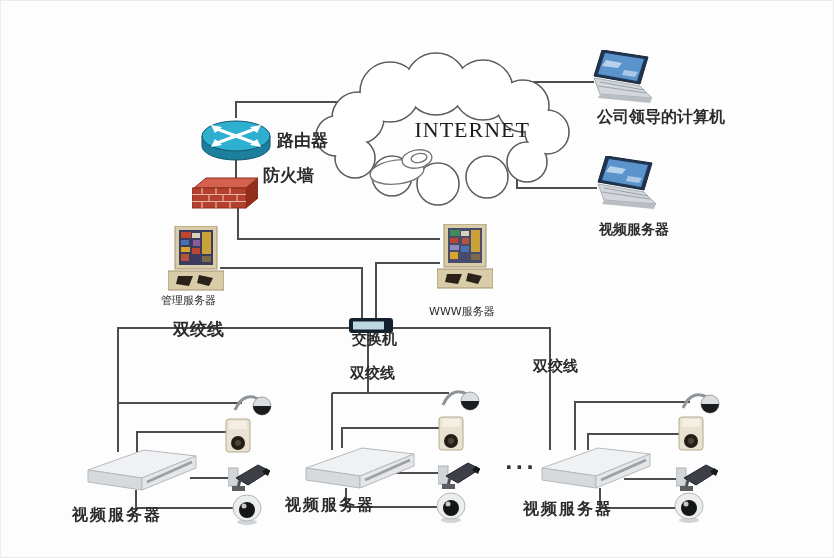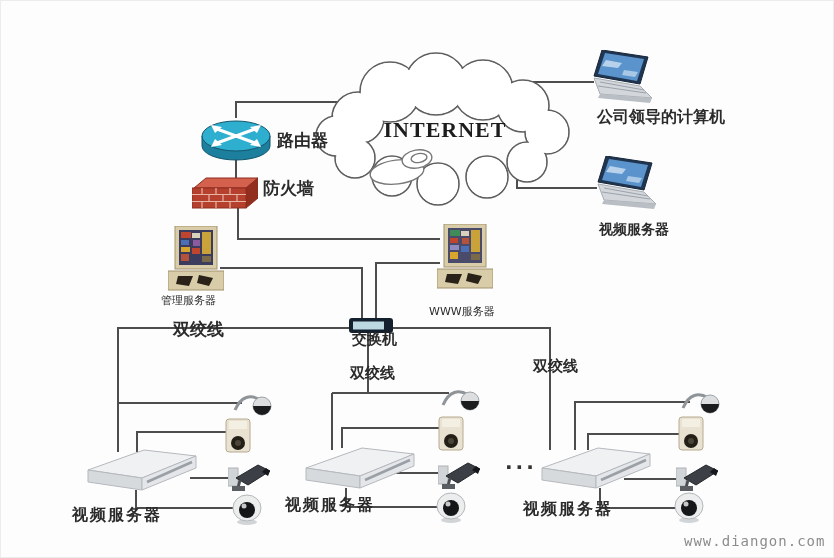--- a/index.html
+++ b/index.html
@@ -7,22 +7,22 @@
     position:relative;width:834px;height:558px;background:#fdfdfd;overflow:hidden;
     font-family:"DejaVu Sans","Liberation Sans",sans-serif;color:#2a2a2a;
     box-shadow:inset 0 0 0 1px #ececec;
   }
   .abs{position:absolute;}
   svg{display:block;}
   .lbl{position:absolute;white-space:nowrap;color:#2b2b2b;}
   .lbl-cn{font-weight:600;font-family:Liberation Mono, monospace;}
   .internet{
     font-family:"Liberation Serif","DejaVu Serif",serif;
-    font-size:22px;font-weight:700;letter-spacing:1px;color:#1c1c1c;
-    width:170px;text-align:center;
+    font-size:22px;font-weight:400;letter-spacing:1px;color:#1c1c1c;
+    width:170px;text-align:right;
   }
   .big{font-size:17px;}
   .mid{font-size:15px;}
   .sm{font-size:11px;font-weight:400;}
   .tiny{font-size:16px;font-weight:600;}
   .branch{font-size:14px;}
   .video{font-size:16px;letter-spacing:2px;font-weight:600;}
   .dots{font-size:20px;font-weight:700;letter-spacing:3px;color:#333;}
   .watermark{
     font-family:"DejaVu Sans Mono","Liberation Mono",monospace;
@@ -338,25 +338,24 @@
         <ellipse cx="15" cy="14" rx="14" ry="13" fill="#eceded" stroke="#b4b7ba"></ellipse>
         <circle cx="15" cy="16" r="8" fill="#151617"></circle>
         <circle cx="12" cy="12" r="2.5" fill="#e8e8e8" opacity="0.85"></circle>
       </svg>
     </div>
     <div class="lbl video" style="left:523px;top:499px">视频服务器</div>
   </div>
 
   <div class="lbl internet" style="left:360px;top:117px">INTERNET</div>
   <div class="lbl lbl-cn big" style="left:277px;top:129px">路由器</div>
-  <div class="lbl lbl-cn big" style="left:263px;top:177px">防火墙</div>
+  <div class="lbl lbl-cn big" style="left:263px;top:164px">防火墙</div>
   <div class="lbl tiny" style="left:597px;top:107px">公司领导的计算机</div>
   <div class="lbl lbl-cn branch" style="left:599px;top:221px">视频服务器</div>
   <div class="lbl sm" style="left:161px;top:293px">管理服务器</div>
   <div class="lbl sm" style="left:429px;top:304px">WWW服务器</div>
   <div class="lbl lbl-cn mid" style="left:352px;top:330px">交换机</div>
   <div class="lbl lbl-cn mid" style="left:350px;top:364px">双绞线</div>
   <div class="lbl lbl-cn big" style="left:173px;top:318px">双绞线</div>
   <div class="lbl lbl-cn mid" style="left:533px;top:357px">双绞线</div>
   <div class="lbl dots" style="left:505px;top:450px">...</div>
-  <div class="lbl watermark" style="left:684px;top:533px">www.diangon.com</div>
 
 </div>
 
 </body></html>

